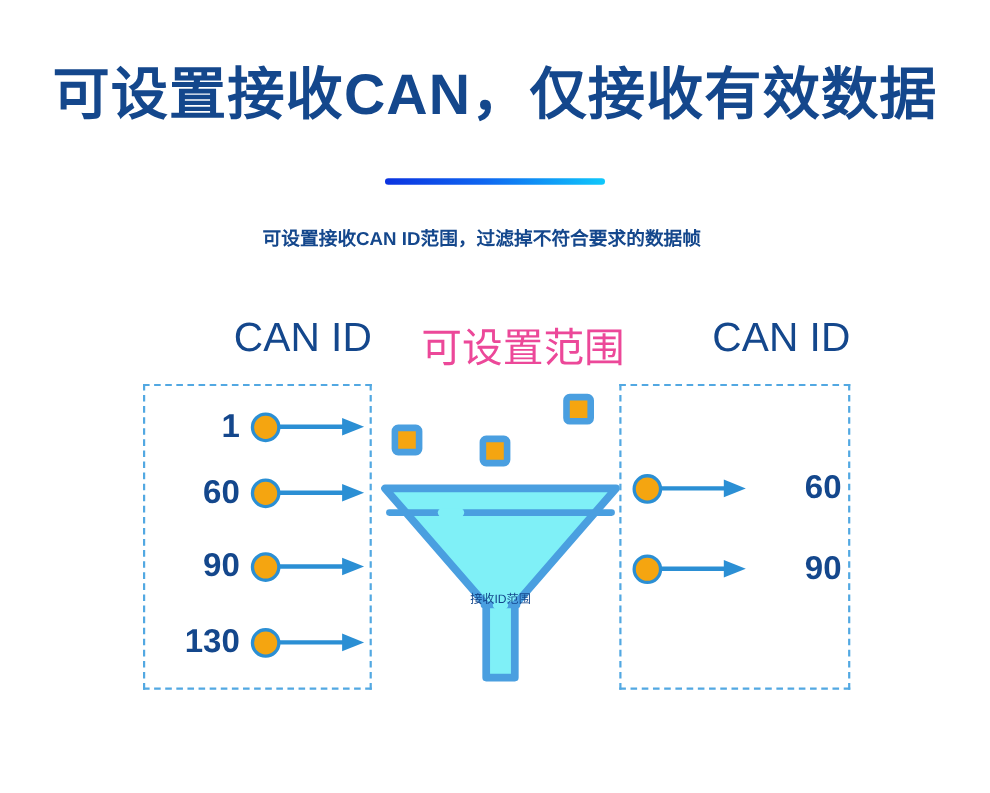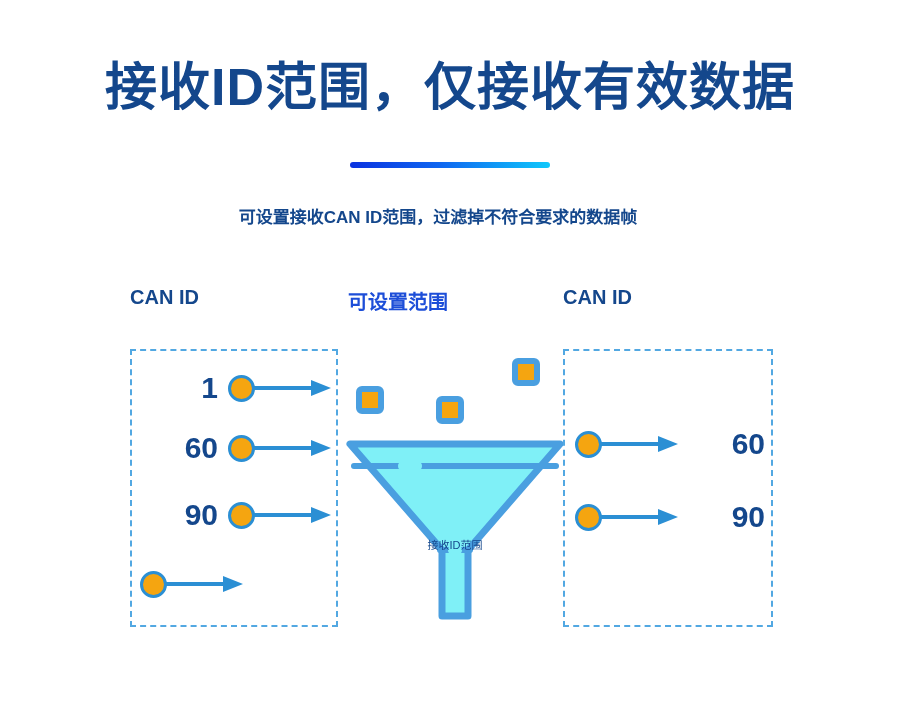--- a/index.html
+++ b/index.html
@@ -48,27 +48,27 @@
     font-size: 17px;
     font-weight: bold;
     color: #14478c;
     white-space: nowrap;
   }
 
   
   .col-heading {
     position: absolute;
     top: 286px;
-    font-size: 20px;
-    font-weight: bold;
+    font-size: 37px;
+    font-weight: normal;
     white-space: nowrap;
-    text-align: left;
+    text-align: right;
   }
   #heading-left   { left: 130px; width: 208px; color: #14478c; }
-  #heading-center { left: 348px; width: 208px; color: #1d4ed8; }
+  #heading-center { left: 360px; width: 208px; color: #ec4899; }
   #heading-right  { left: 563px; width: 210px; color: #14478c; }
 
   
   .dashed-panel {
     position: absolute;
     border: 2px dashed #52A8E2;
     box-sizing: border-box;
     background: transparent;
   }
   #panel-input  { left: 130px; top: 349px; width: 208px; height: 278px; }
@@ -155,21 +155,21 @@
     font-size: 15px;
     font-weight: bold;
     color: #14478c;
     line-height: 1.25;
     letter-spacing: 0.5px;
   }
 </style>
 </head>
 <body>
 
-<div id="page-title">接收ID范围，仅接收有效数据</div>
+<div id="page-title">可设置接收CAN，仅接收有效数据</div>
 
 <div id="title-rule"></div>
 
 <div id="page-subtitle">可设置接收CAN ID范围，过滤掉不符合要求的数据帧</div>
 
 <div class="col-heading" id="heading-left">CAN ID</div>
 
 <div class="col-heading" id="heading-center">可设置范围</div>
 
 <div class="col-heading" id="heading-right">CAN ID</div>
@@ -197,20 +197,21 @@
 <div class="id-row left" style="top:495px;">
   <span class="id-label">90</span>
   <span class="dot"></span>
   <svg class="arrow" width="80" height="20" viewBox="0 0 80 20">
     <line x1="0" y1="10" x2="62" y2="10" stroke="#2B8FD4" stroke-width="4"></line>
     <polygon points="58,2 78,10 58,18" fill="#2B8FD4"></polygon>
   </svg>
 </div>
 
 <div class="id-row left" style="top:564px;">
+  <span class="id-label">130</span>
   <span class="dot"></span>
   <svg class="arrow" width="80" height="20" viewBox="0 0 80 20">
     <line x1="0" y1="10" x2="62" y2="10" stroke="#2B8FD4" stroke-width="4"></line>
     <polygon points="58,2 78,10 58,18" fill="#2B8FD4"></polygon>
   </svg>
 </div>
 
 <div id="funnel-group">
 
   <div class="square-chip" id="chip-1"></div>

